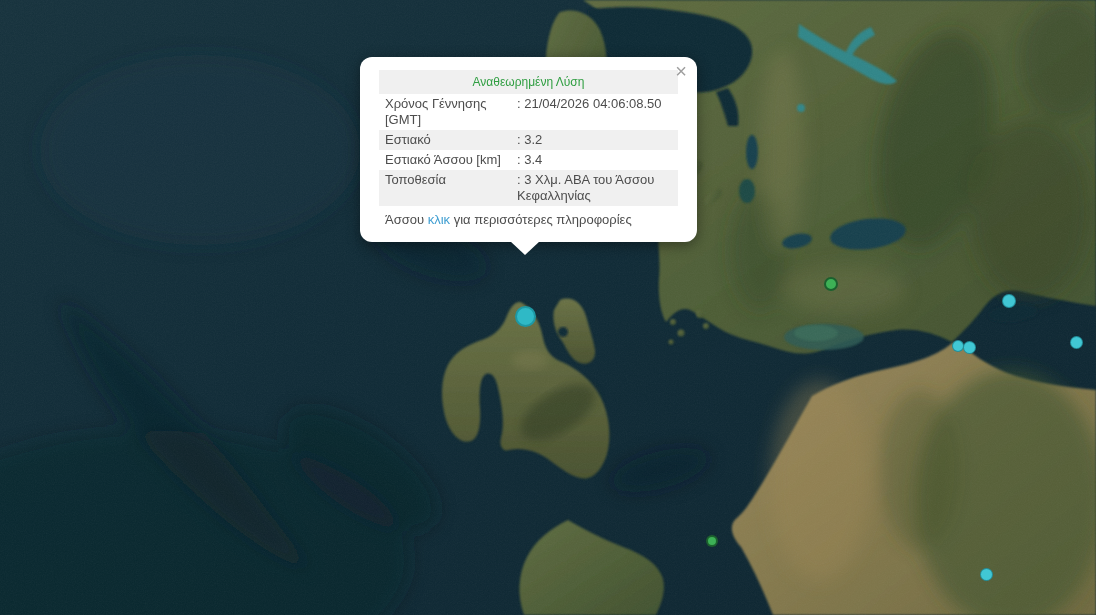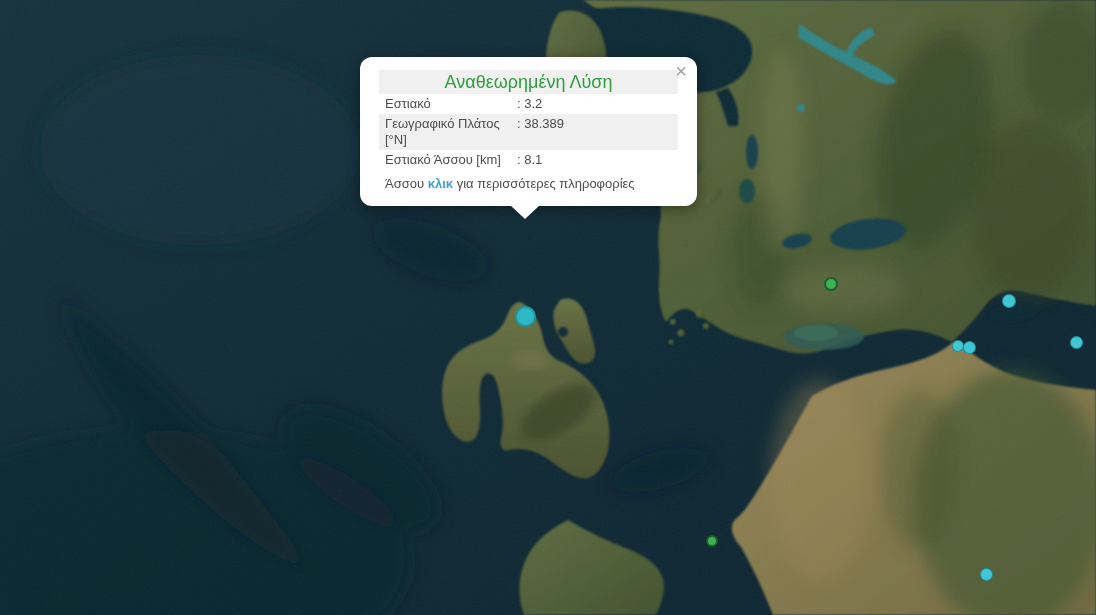--- a/index.html
+++ b/index.html
@@ -23,28 +23,28 @@
     box-shadow:0 3px 14px rgba(0,0,0,.4);
     padding:13px 19px 12px 19px;
     color:#4d4d4d; font-size:13px;
   }
   .popup table { width:100%; border-collapse:collapse; }
   .popup tr:nth-child(odd) td { background:var(--row_stripe,#f0f0f0); }
   .popup td { padding:2px 6px; vertical-align:top; line-height:16px; }
   td.lbl { width:120px; }
   .title-row td {
     text-align:center; color:var(--title_green,#2f9e41);
-    padding:4px 6px; font-size:18px;
+    padding:4px 6px; font-size:12px;
   }
   .popup-close {
     position:absolute; top:4px; right:10px; z-index:11;
     font-size:20px; line-height:1; color:#9e9e9e; cursor:pointer;
   }
   .popup-footer { padding:6px 6px 2px 6px; line-height:16px; }
-  .popup-footer a { color:var(--link_blue,#3f9ed1); text-decoration:none; cursor:pointer;font-weight:bold; }
+  .popup-footer a { color:var(--link_blue,#3f9ed1); text-decoration:none; cursor:pointer; }
   .popup-tail {
     position:absolute; left:150px; bottom:-13px; width:0; height:0;
     border-left:15px solid transparent; border-right:15px solid transparent;
     border-top:14px solid #ffffff;
   }
 </style>
 </head>
 <body>
 
 <div class="stage">
@@ -193,30 +193,34 @@
     </div>
 
   <div class="popup">
     <span class="popup-close">×</span>
     <table>
       <tbody>
           <tr class="title-row">
         <td colspan="2">Αναθεωρημένη Λύση</td>
       </tr>
       <tr>
+        <td class="lbl">Χρόνος Γέννησης [GMT]</td>
+        <td class="val">: 21/04/2026 04:06:08.50</td>
+      </tr>
+      <tr>
         <td class="lbl">Εστιακό</td>
         <td class="val">: 3.2</td>
       </tr>
       <tr>
-        <td class="lbl">Γεωγραφικό Πλάτος [°N]</td>
-        <td class="val">: 38.389</td>
-      </tr>
-      <tr>
         <td class="lbl">Εστιακό Άσσου [km]</td>
-        <td class="val">: 8.1</td>
+        <td class="val">: 3.4</td>
+      </tr>
+      <tr>
+        <td class="lbl">Τοποθεσία</td>
+        <td class="val">: 3 Χλμ. ΑΒΑ του Άσσου Κεφαλληνίας</td>
       </tr>
     </tbody>
       </table>
     <div class="popup-footer">
       <span>Άσσου </span><a>κλικ</a><span> για περισσότερες πληροφορίες</span>
     </div>
     <div class="popup-tail"></div>
   </div>
 </div>
 

